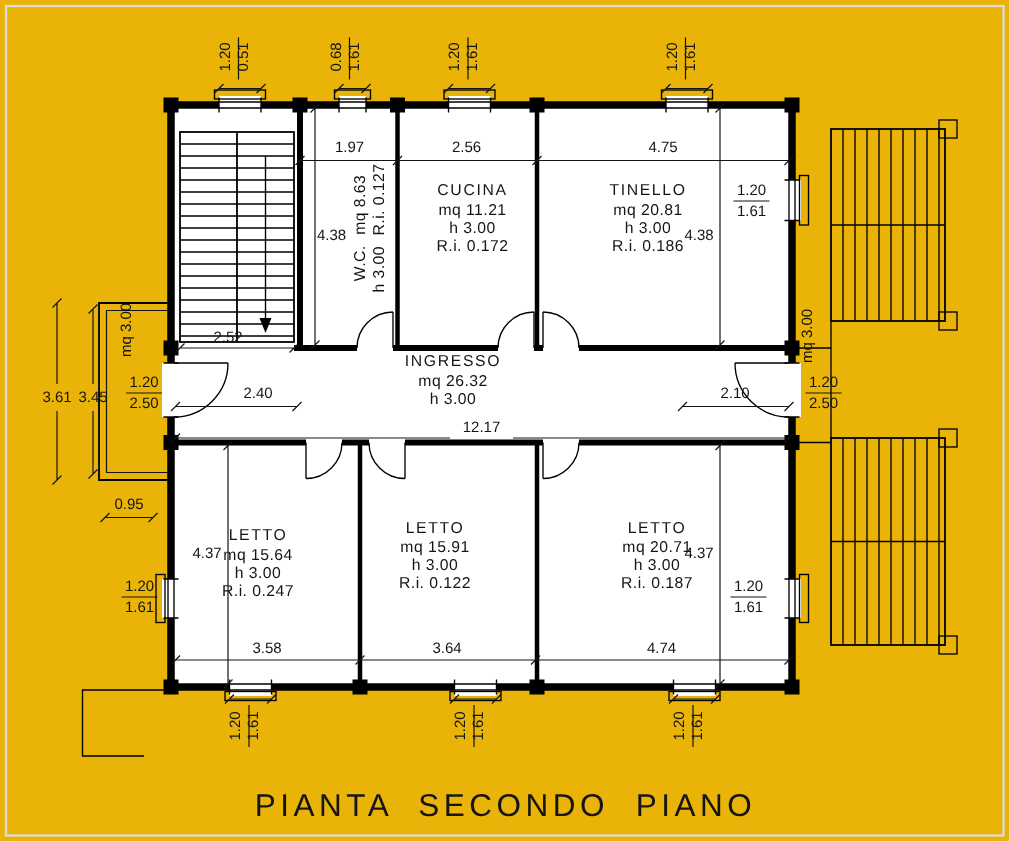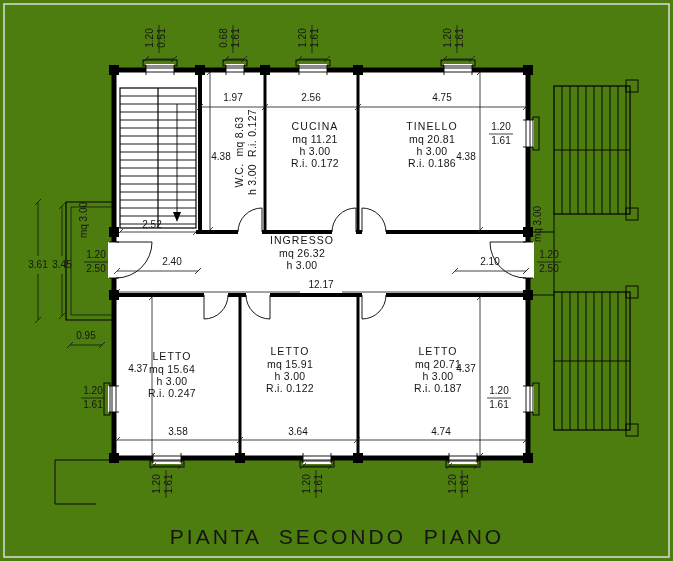--- a/index.html
+++ b/index.html
@@ -1,16 +1,16 @@
 <!DOCTYPE html>
 <html><head>
 <meta charset="utf-8">
 <style>
   html,body{margin:0;padding:0;background:#fff;}
-  .page{width:673px;height:561px;position:relative;background:#4d7c0f;font-family:"Liberation Sans",sans-serif;overflow:hidden;}
+  .page{width:673px;height:561px;position:relative;background:#eab308;font-family:"Liberation Sans",sans-serif;overflow:hidden;}
   svg{display:block;}
   .dim{font-family:"Liberation Sans",sans-serif;font-size:10px;fill:#151515;}
   .room{font-family:"Liberation Sans",sans-serif;font-size:10.5px;fill:#151515;letter-spacing:.3px;}
   .rname{letter-spacing:1.1px;}
   .title-text{font-family:"Liberation Sans",sans-serif;font-size:21px;letter-spacing:3px;word-spacing:9px;fill:#151515;}
   .w5{stroke:#000;stroke-width:5;}
   .w4{stroke:#000;stroke-width:4;}
   .w3{stroke:#000;stroke-width:3;}
   .t12{stroke:#000;stroke-width:1.2;fill:none;}
   .t09{stroke:#000;stroke-width:.9;fill:none;}

